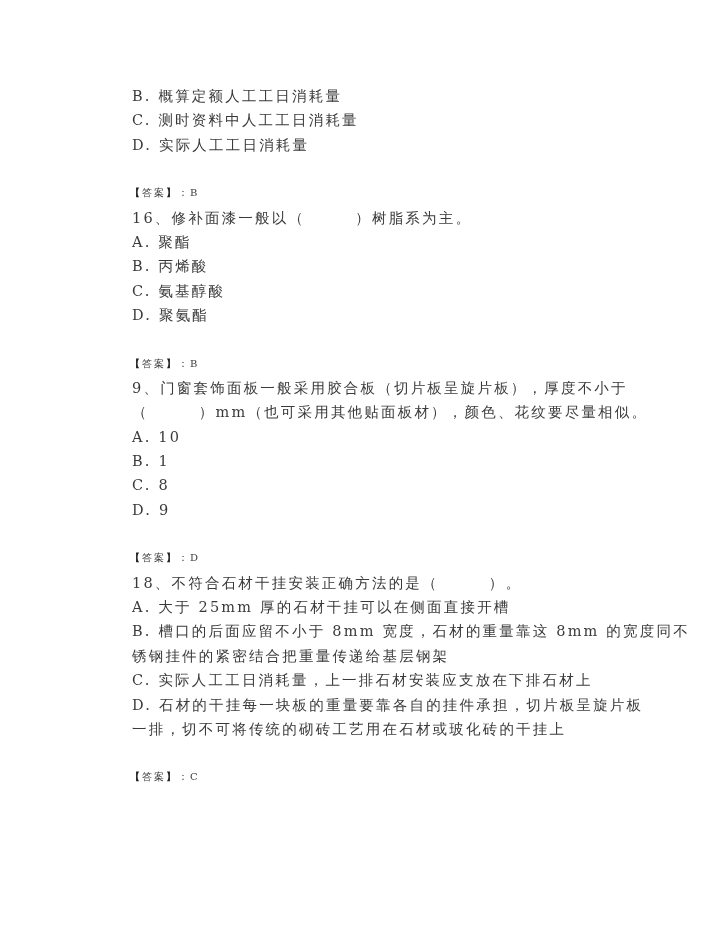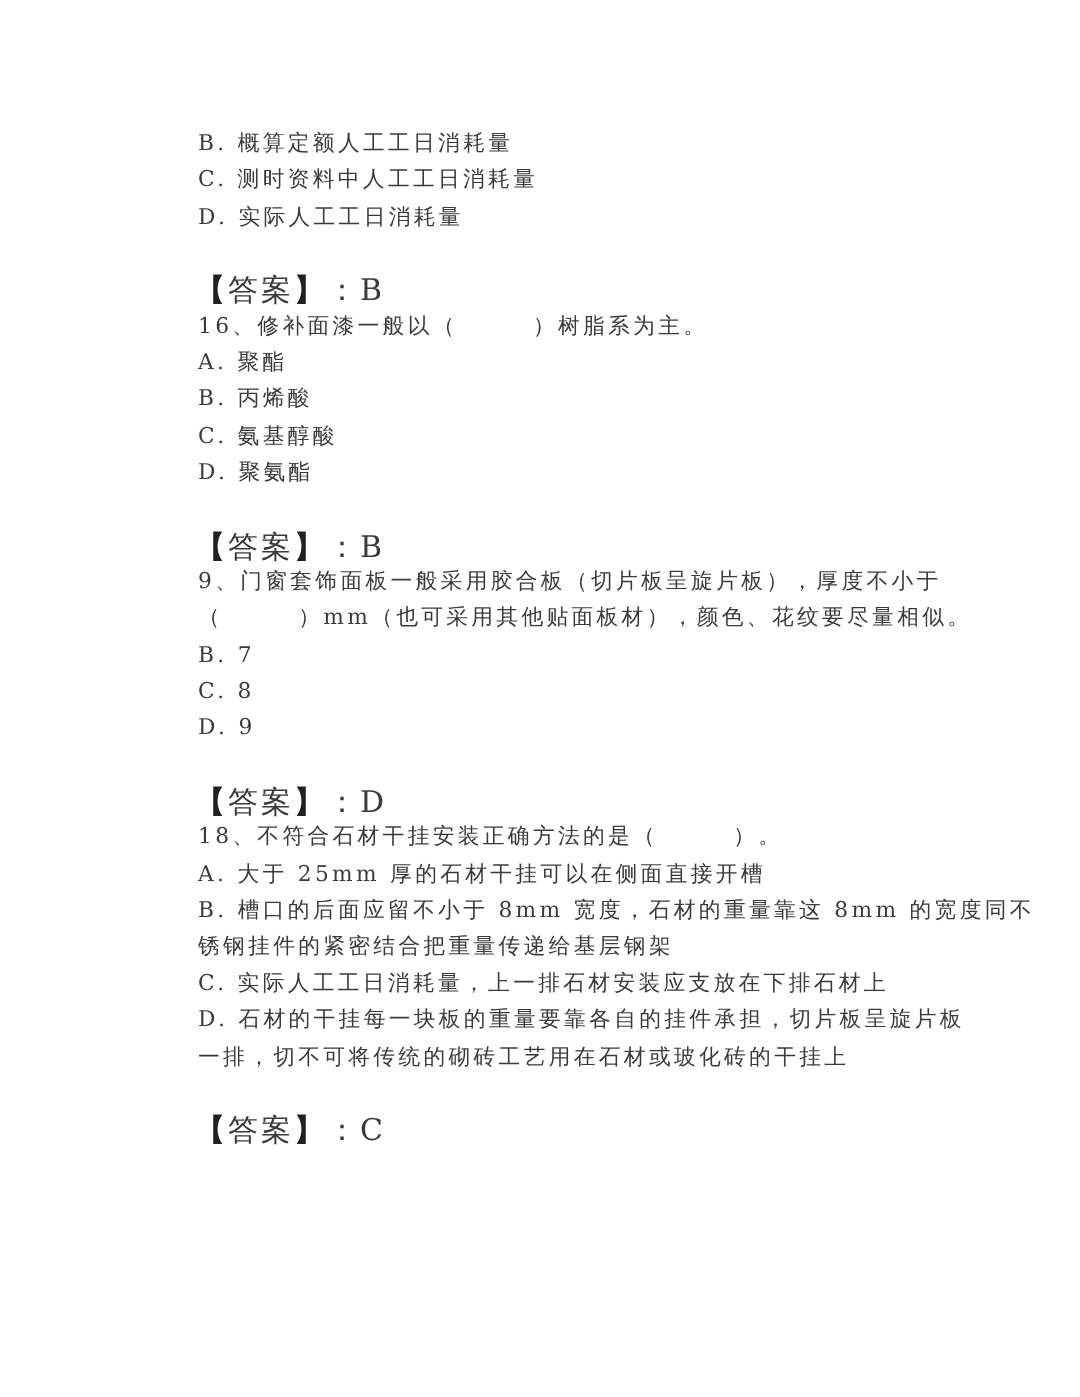--- a/index.html
+++ b/index.html
@@ -1,21 +1,21 @@
 <!DOCTYPE html>
 <html><head>
 <meta charset="utf-8">
 <style>
   html, body { margin: 0; padding: 0; background: #ffffff; }
   body { width: 720px; height: 931px; position: relative; overflow: hidden;
          font-family: "DejaVu Serif", "Liberation Serif", serif; color: #3a3a3a; }
   .page { position: absolute; left: 104px; top: 84px; width: 520px; margin-left: 28px; }
   .line { font-size: 14.5px; line-height: 24.4px; height: 24.4px; white-space: nowrap; letter-spacing: 2.2px; }
   .gap { height: 24px; }
-  .answer { font-size: 20px; line-height: 24.4px; height: 24.4px; white-space: nowrap; letter-spacing: 2px; margin-left: -2px; }
+  .answer { font-size: 10px; line-height: 24.4px; height: 24.4px; white-space: nowrap; letter-spacing: 2px; margin-left: -2px; }
   .answer .br { font-weight: bold; color: #222; }
 </style>
 </head>
 <body>
 
 <div class="page">
 
   <div>
     <div class="line">B. 概算定额人工工日消耗量</div>
     <div class="line">C. 测时资料中人工工日消耗量</div>
@@ -27,21 +27,22 @@
   <div class="line">16、修补面漆一般以（　　　）树脂系为主。</div>
   <div class="line">A. 聚酯</div>
   <div class="line">B. 丙烯酸</div>
   <div class="line">C. 氨基醇酸</div>
   <div class="line">D. 聚氨酯</div>
   <div class="gap"></div>
   <div class="answer"><span class="br">【</span><span>答案</span><span class="br">】</span><span>：</span><span>B</span></div>
 
   <div class="line">9、门窗套饰面板一般采用胶合板（切片板呈旋片板），厚度不小于</div>
   <div class="line">（　　　）mm（也可采用其他贴面板材），颜色、花纹要尽量相似。</div>
-  <div class="line">B. 7</div>
+  <div class="line">A. 10</div>
+  <div class="line">B. 1</div>
   <div class="line">C. 8</div>
   <div class="line">D. 9</div>
   <div class="gap"></div>
   <div class="answer"><span class="br">【</span><span>答案</span><span class="br">】</span><span>：</span><span>D</span></div>
 
   <div class="line">18、不符合石材干挂安装正确方法的是（　　　）。</div>
   <div class="line">A. 大于 25mm 厚的石材干挂可以在侧面直接开槽</div>
   <div class="line">B. 槽口的后面应留不小于 8mm 宽度，石材的重量靠这 8mm 的宽度同不</div>
   <div class="line">锈钢挂件的紧密结合把重量传递给基层钢架</div>
   <div class="line">C. 实际人工工日消耗量，上一排石材安装应支放在下排石材上</div>

